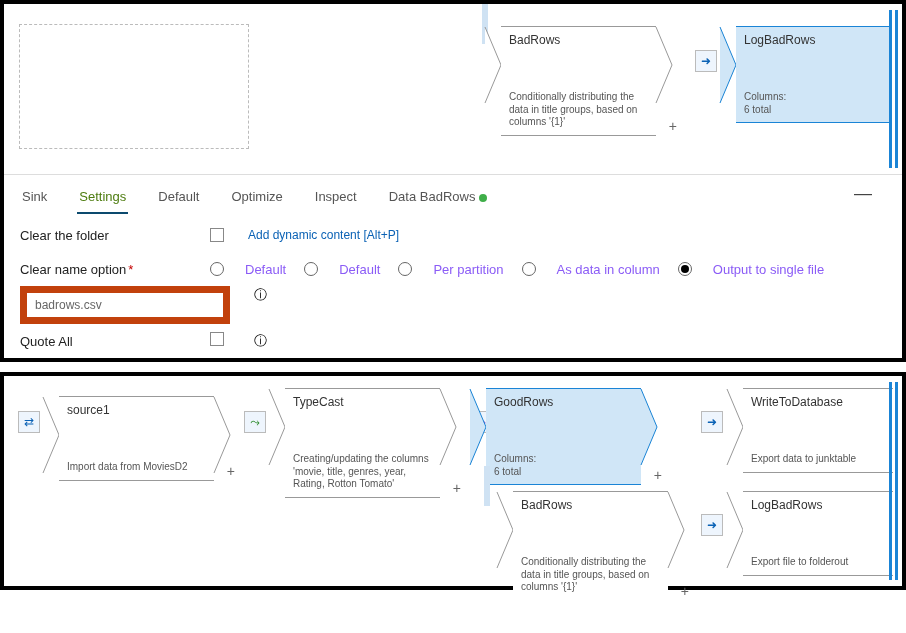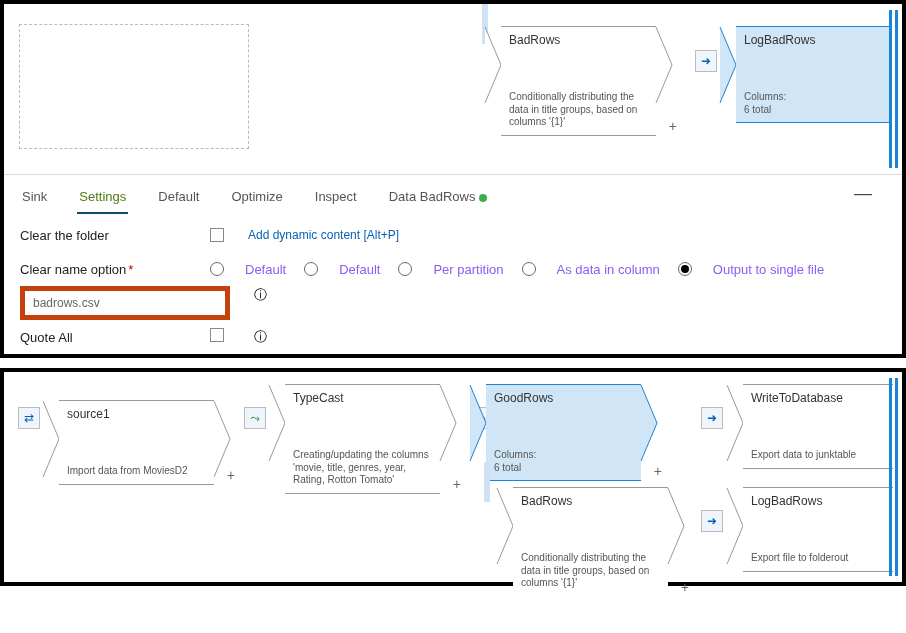--- a/index.html
+++ b/index.html
@@ -30,21 +30,21 @@
 .tab.selected { color:#4d7c0f; border-bottom:2px solid #0c4a6e; }
 .green-dot{ display:inline-block; width:8px; height:8px; background:#3fae49; border-radius:50%; margin-left:4px; vertical-align:middle; }
 .collapse{ margin-left:auto; font-size:18px; color:#444; padding-right:10px }
 
 
 .form { padding:4px 16px 0 16px; font-size:13px; }
 .row  { display:flex; align-items:center; min-height:34px; }
 .row .lbl{ width:190px; color:#222 }
 .row .req{ color:#c40000; margin-left:2px }
 .row .ctl{ display:flex; align-items:flex-start; gap:18px; flex:1; }
-input[type=text]{ border:5px solid #c2410c; padding:5px 8px; font-size:12px; width:210px; color:#666; }
+input[type=text]{ border:7px solid #c2410c; padding:5px 8px; font-size:12px; width:210px; color:#666; }
 .chk{ width:14px; height:14px; border:1px solid #888; display:inline-block; margin-right:6px; vertical-align:middle; }
 .adlink{ color:#0b62b5; font-size:12px; }
 .radio{ display:inline-flex; align-items:center; gap:21px; font-size:13px; color:#8b5cf6 }
 .radio .r{ width:14px; height:14px; border:1px solid #666; border-radius:50%; display:inline-flex; align-items:center; justify-content:center;}
 .radio .r.sel::after{ content:""; width:8px; height:8px; background:#000; border-radius:50%; }
 .info{ font-size:13px; color:#000; margin-left:6px }
 
 .border-r{ position:absolute; right:4px; top:6px; bottom:6px; width:3px; background:#1a84d6 }
 .border-r2{ right:10px }
 </style>
@@ -150,21 +150,21 @@
           <span class="info">ⓘ</span>
         </div>
     </div>
   </div>
 </div>
 
 <div class="panel">
   <div class="canvas" style="height:210px">
 
     <div class="micon" style="left:14px; top:35px">⇄</div>
-    <div class="node" style="left:38px; top:28px">
+    <div class="node" style="left:38px; top:20px">
       <span class="chev left">
           <svg width="18" height="78">
             <polyline points="1,1 17,39 1,77" fill="#fff" stroke="#999"></polyline>
           </svg>
         </span>
       <div class="body">
         <div class="title">source1</div>
         <div class="desc">Import data from MoviesD2</div>
       </div>
       <span class="chev right">

